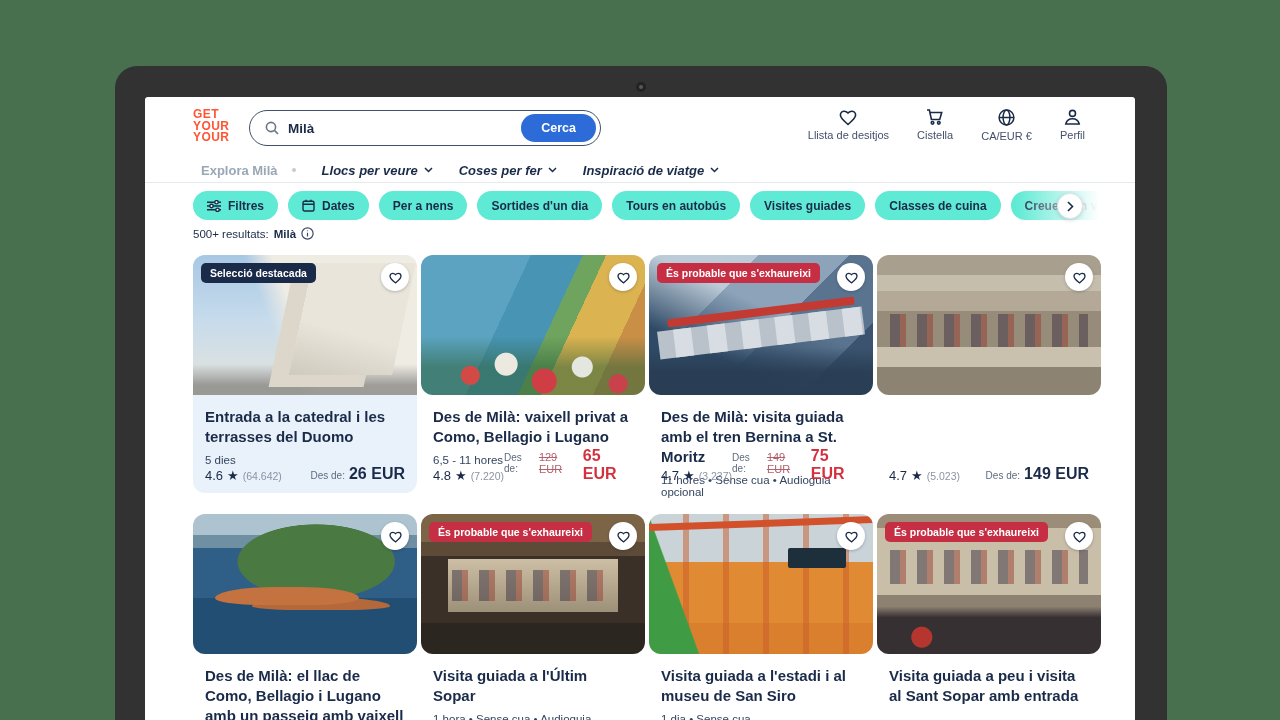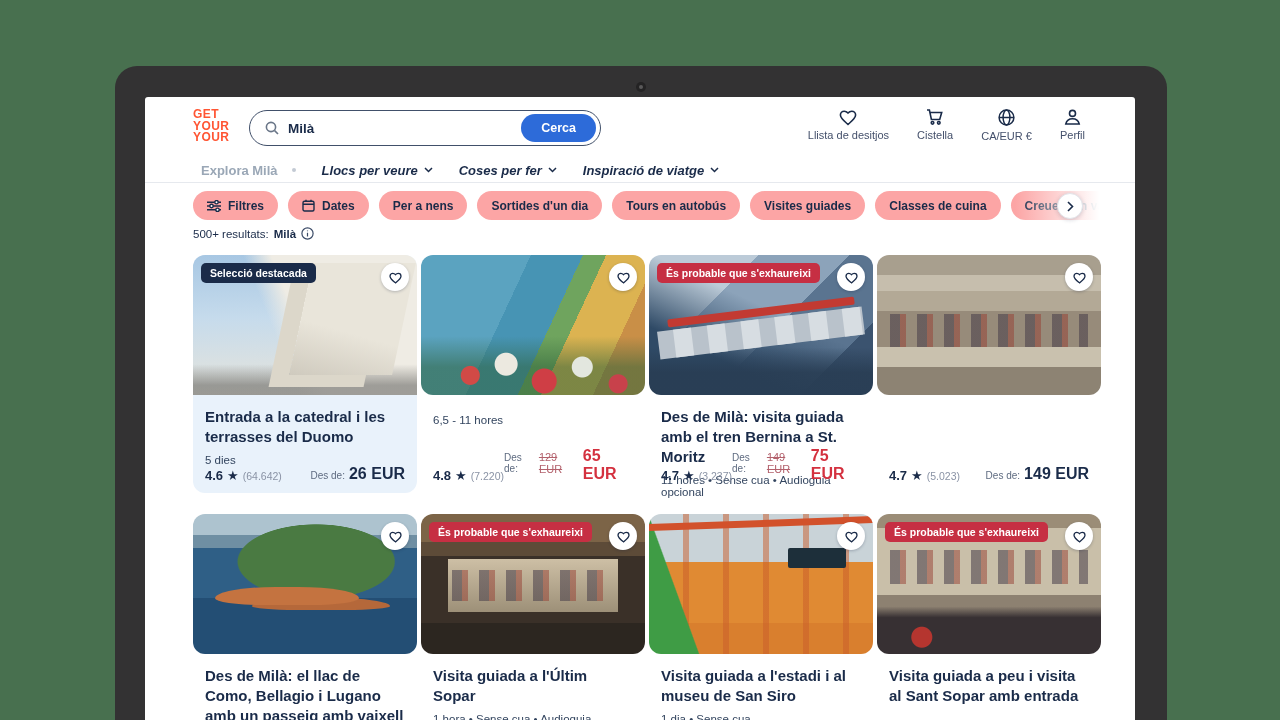--- a/index.html
+++ b/index.html
@@ -36,21 +36,21 @@
   .nav-row { position:absolute; left:48px; top:63px; height:20px; display:flex;
              align-items:center; gap:14px; font-size:13px; font-weight:700; }
   .nav-current { color:#9aa7b6;padding-left:8px; }
   .nav-dot { width:4px; height:4px; border-radius:50%; background:#c3cad4; }
   .nav-item { display:flex; align-items:center; gap:6px; color:#1a2b49; cursor:pointer; margin-left:12px;font-style:italic; }
   .divider { position:absolute; left:0; right:0; top:85px; height:1px; background:#e6e9ee; }
 
   
   .chips-row { position:absolute; left:48px; top:94px; right:0; height:30px; display:flex;
                gap:10px; overflow:hidden; }
-  .chip { height:29px; padding:0 14px; border-radius:15px; background:#fca5a5;
+  .chip { height:29px; padding:0 14px; border-radius:15px; background:#5eead4;
           display:flex; align-items:center; gap:7px; font-size:12px; font-weight:600;
           color:#1a2b49; white-space:nowrap; cursor:pointer; }
   .chips-fade { position:absolute; top:90px; right:0; width:120px; height:38px;
           background:linear-gradient(to right, rgba(255,255,255,0), #ffffff 70%); pointer-events:none; }
   .chips-next { position:absolute; top:96px; left:912px; width:26px; height:26px; border-radius:50%;
           background:#fff; border:1px solid #e2e5ea; box-shadow:0 1px 4px rgba(20,30,60,.18);
           display:flex; align-items:center; justify-content:center; cursor:pointer; }
 
   
   .results { position:absolute; left:48px; top:130px; display:flex; align-items:center;
@@ -71,21 +71,21 @@
   .badge-sellout { background:#c62f43; }
   .fav { position:absolute; top:8px; right:8px; width:28px; height:28px; border-radius:50%;
          background:#fff; display:flex; align-items:center; justify-content:center;
          box-shadow:0 1px 3px rgba(20,30,60,.25); cursor:pointer; z-index:3; }
   .card-body { padding:12px 12px 0 12px; }
   .title { font-size:15px; font-weight:700; line-height:20px; color:#1a2b49; }
   .meta { margin-top:7px; font-size:11.5px; color:#33455f; }
   .rating-row { position:absolute; left:12px; right:12px; bottom:10px; display:flex;
                 align-items:flex-end; justify-content:space-between; }
   .rating { display:flex; align-items:center; gap:4px; }
-  .rating .val { font-size:13px; font-weight:700; }
+  .rating .val { font-size:13px; font-weight:400; }
   .rating .star { font-size:13px; color:#1a2b49; }
   .rating .cnt { font-size:10.5px; color:#8a93a5; }
   .price-group { display:flex; align-items:baseline; gap:4px; }
   .from { font-size:10px; color:#5e6b80; }
   .strike { font-size:11px; color:#b3616c; text-decoration:line-through; }
   .price { font-size:16px; font-weight:700; color:#1a2b49; }
   .price.sale { color:#d4313f; }
 
   
   .img-duomo { background:
@@ -336,20 +336,21 @@
 
       <div class="card row1">
         <div class="ph img-como">
           <span class="fav">
             <svg width="15" height="13" viewBox="0 0 20 18" fill="none" stroke="#1a2b49" stroke-width="1.8">
                 <path d="M10 16.4 8.9 15.5C4.8 12.1 2.4 9.8 2.4 7.1c0-2.2 1.7-3.9 3.8-3.9 1.4 0 2.8.7 3.8 1.9 1-1.2 2.4-1.9 3.8-1.9 2.1 0 3.8 1.7 3.8 3.9 0 2.7-2.4 5-6.5 8.4z"></path>
               </svg>
           </span>
         </div>
         <div class="card-body">
+          <div class="title">Des de Milà: vaixell privat a Como, Bellagio i Lugano</div>
           <div class="meta">6,5 - 11 hores</div>
         </div>
         <div class="rating-row">
           <span class="rating">
             <span class="val">4.8</span>
             <span class="star">★</span>
             <span class="cnt">(7.220)</span>
           </span>
           <span class="price-group">
             <span class="from">Des de:</span>

